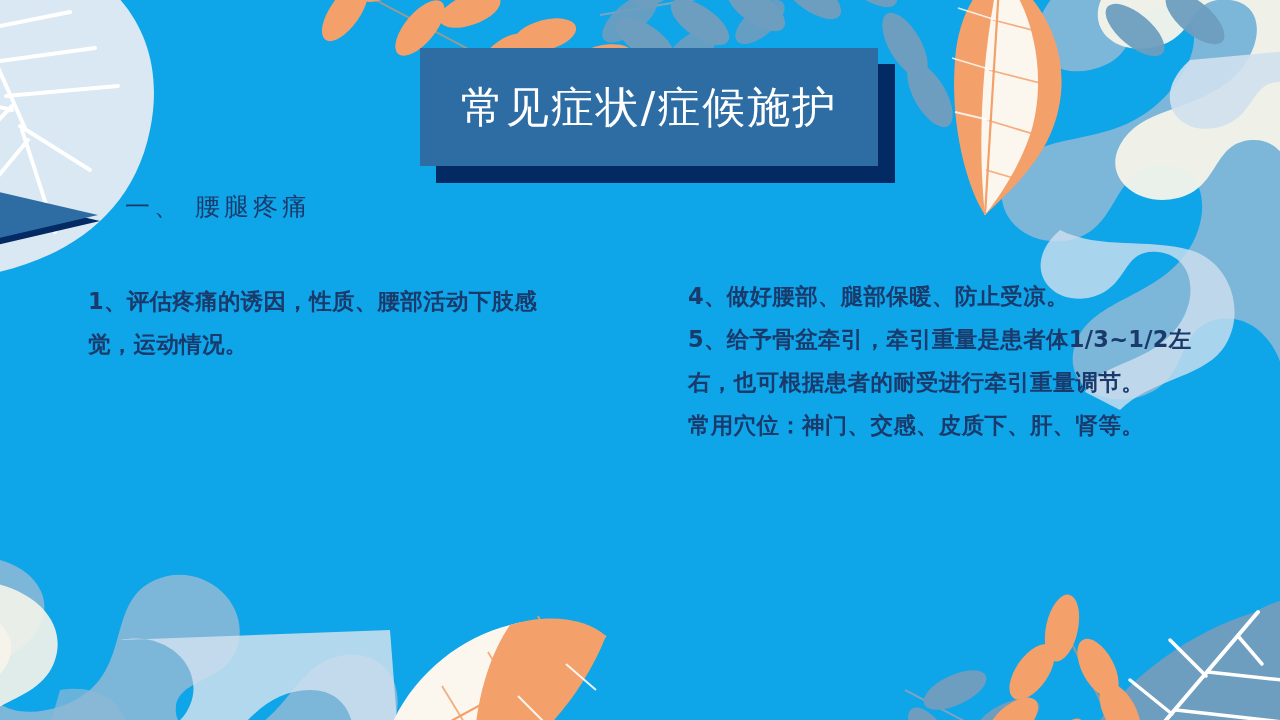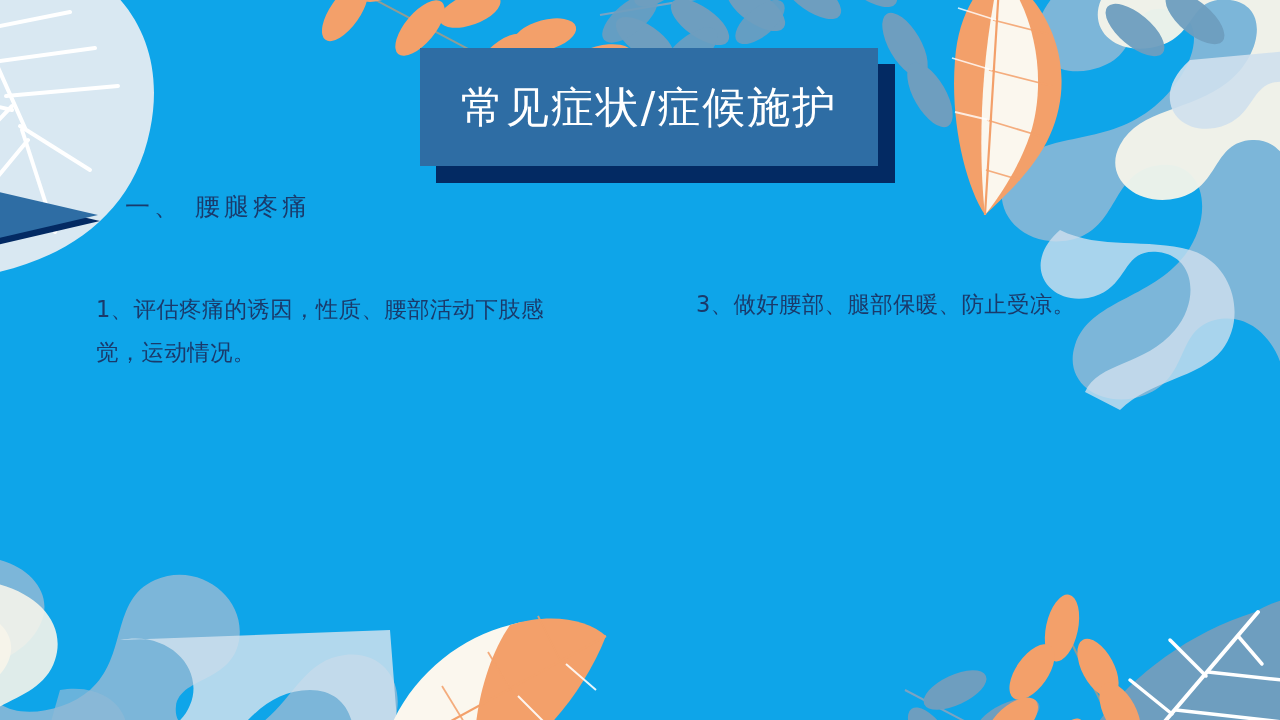--- a/index.html
+++ b/index.html
@@ -41,21 +41,21 @@
   }
   .section-title{
     position:absolute;left:88px;top:14px;
     color:#1a3a6b;font-size:25px;letter-spacing:4px;white-space:nowrap;margin-left:37px;
   }
 
   
   .col{position:absolute;color:#1a3a6b;font-size:22.5px;line-height:43px;letter-spacing:0.3px;}
   .col-left{left:88px;top:280px;width:485px;}
   .col-right{left:688px;top:275px;width:520px;}
-  .para{margin:8px;}
+  .para{margin:0;font-weight:bold;}
 </style>
 </head>
 <body>
 
 <div class="slide">
 
   <svg class="decor" viewBox="0 0 1280 720" xmlns="http://www.w3.org/2000/svg">
     <defs>
       <clipPath id="slideclip">
           <rect x="0" y="0" width="1280" height="720"></rect>
@@ -228,16 +228,18 @@
     <div class="arrow-shadow"></div>
     <div class="arrow-main"></div>
     <span class="section-title">一、 腰腿疼痛</span>
   </div>
 
   <div class="col col-left">
     <p class="para">1、评估疼痛的诱因，性质、腰部活动下肢感觉，运动情况。</p>
   </div>
 
   <div class="col col-right">
-    <p class="para">3、做好腰部、腿部保暖、防止受凉。</p>
+    <p class="para">4、做好腰部、腿部保暖、防止受凉。</p>
+    <p class="para">5、给予骨盆牵引，牵引重量是患者体1/3~1/2左右，也可根据患者的耐受进行牵引重量调节。</p>
+    <p class="para">常用穴位：神门、交感、皮质下、肝、肾等。</p>
   </div>
 
 </div>
 
 </body></html>

